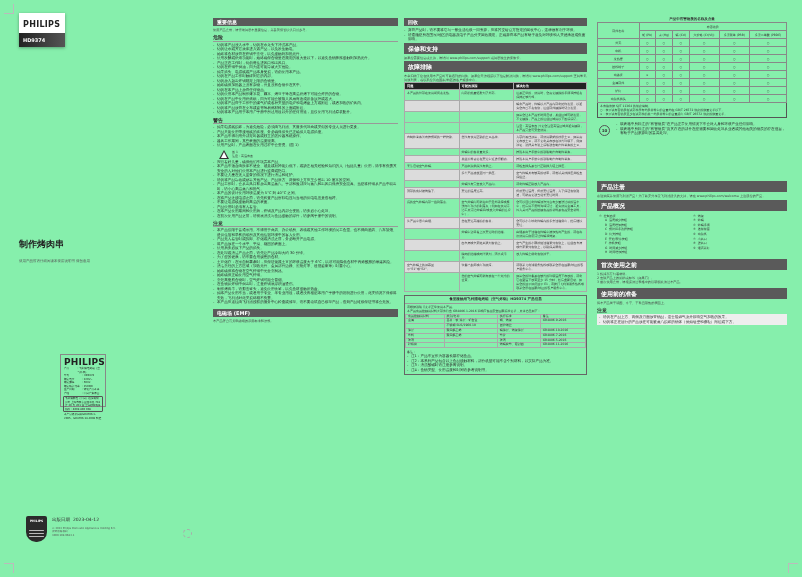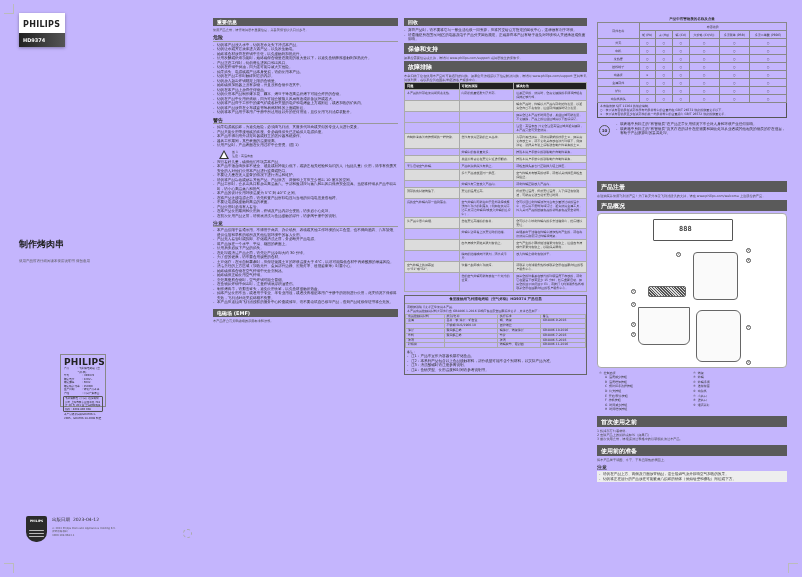--- a/index.html
+++ b/index.html
@@ -1,18 +1,18 @@
 <!DOCTYPE html>
 <html><head>
 <meta charset="utf-8">
 <style>
 *{box-sizing:border-box;margin:0;padding:0}
 html,body{width:802px;height:577px;background:#fff;overflow:hidden}
 body{position:relative;font-family:"DejaVu Sans",sans-serif;color:#222}
-.page{position:absolute;top:0;left:0;width:802px;height:577px;background:#c4b5fd}
+.page{position:absolute;top:0;left:0;width:802px;height:577px;background:#86efac}
 .crop{position:absolute;border-color:#bbb;border-style:solid;width:10px;height:10px}
 .crop.tl{left:4px;top:4px;border-width:0 1px 1px 0}
 .crop.bl{left:4px;bottom:4px;border-width:1px 1px 0 0}
 .crop.br{right:4px;bottom:4px;border-width:1px 0 0 1px}
 
 
 .badge{position:absolute;left:19px;top:13px;width:46px;height:34px;box-shadow:0 1px 3px rgba(0,0,0,.35)}
 .badge .logo{height:20px;background:#fff;font:bold 8px "DejaVu Sans",sans-serif;letter-spacing:.3px;padding:7px 0 0 4px;color:#222}
 .badge .model{height:14px;background:linear-gradient(90deg,#222,#555);color:#fff;font:bold 5px "DejaVu Sans",sans-serif;padding:4px 0 0 4px}
 .manual-title{position:absolute;left:19px;top:238px;font-size:9px;font-weight:bold;color:#222}
@@ -493,38 +493,20 @@
           <div class="bul">该表格中所标注的“有害物质”在产品正常使用情况下不会对人身和环境产生任何影响。</div>
           <div class="bul">该表格中所标注的“有害物质”及其存在的部件在您需要和回收处理从业者或其他相关的物质的存在信息，有助于产品废弃时的妥善处理。</div>
         </div>
     </div>
 
     <div style="height:44px"></div>
     <div class="hbar big">产品注册</div>
     <div class="txt">欢迎购买并使用飞利浦产品！为了能充分享受飞利浦提供的支持，请在 www.philips.com/welcome 上注册您的产品。</div>
     <div class="hbar big">产品概况</div>
 
-    <div class="overview">
-      <div class="panel">
-        <div class="seg">888</div>
-      </div>
-      <div class="fryer" style="left:95px;top:38px;width:45px;height:48px;border-radius:4px"></div>
-      <div class="fryer" style="left:50px;top:72px;width:38px;height:11px;border-radius:2px;background:repeating-linear-gradient(45deg,#555 0 1px,#ddd 1px 2px)"></div>
-      <div class="fryer" style="left:40px;top:93px;width:52px;height:38px;border-radius:0 0 6px 6px"></div>
-      <div class="fryer" style="left:98px;top:96px;width:45px;height:52px;border-radius:6px"></div>
-      <div class="callout" style="left:78px;top:38px">1</div>
-      <div class="callout" style="left:148px;top:34px">9</div>
-      <div class="callout" style="left:148px;top:44px">8</div>
-      <div class="callout" style="left:33px;top:75px">2</div>
-      <div class="callout" style="left:33px;top:88px">3</div>
-      <div class="callout" style="left:33px;top:108px">4</div>
-      <div class="callout" style="left:33px;top:118px">5</div>
-      <div class="callout" style="left:148px;top:111px">7</div>
-      <div class="callout" style="left:148px;top:146px">6</div>
-    </div>
 
     <div class="legend" id="legend">
         <div><span>①</span>&nbsp;&nbsp;<span>控制面板</span></div>
         <div><span>②</span>&nbsp;&nbsp;<span>烤架</span></div>
         <div style="padding-left: 6px;"><span>A</span>&nbsp;&nbsp;<span>温度减少按钮</span></div>
         <div><span>③</span>&nbsp;&nbsp;<span>炸锅</span></div>
         <div style="padding-left: 6px;"><span>B</span>&nbsp;&nbsp;<span>温度增加按钮</span></div>
         <div><span>④</span>&nbsp;&nbsp;<span>炸锅手柄</span></div>
         <div style="padding-left: 6px;"><span>C</span>&nbsp;&nbsp;<span>预设和手选择按钮</span></div>
         <div><span>⑤</span>&nbsp;&nbsp;<span>透视视窗</span></div>

